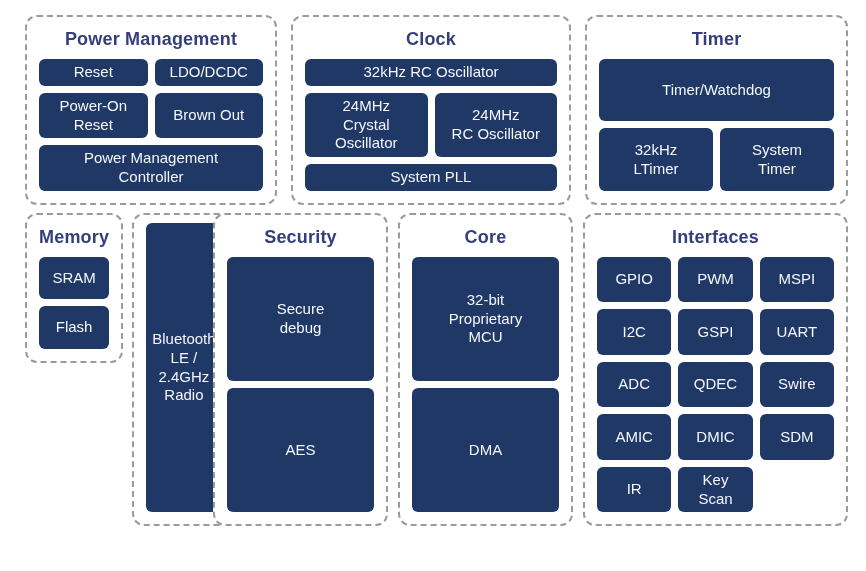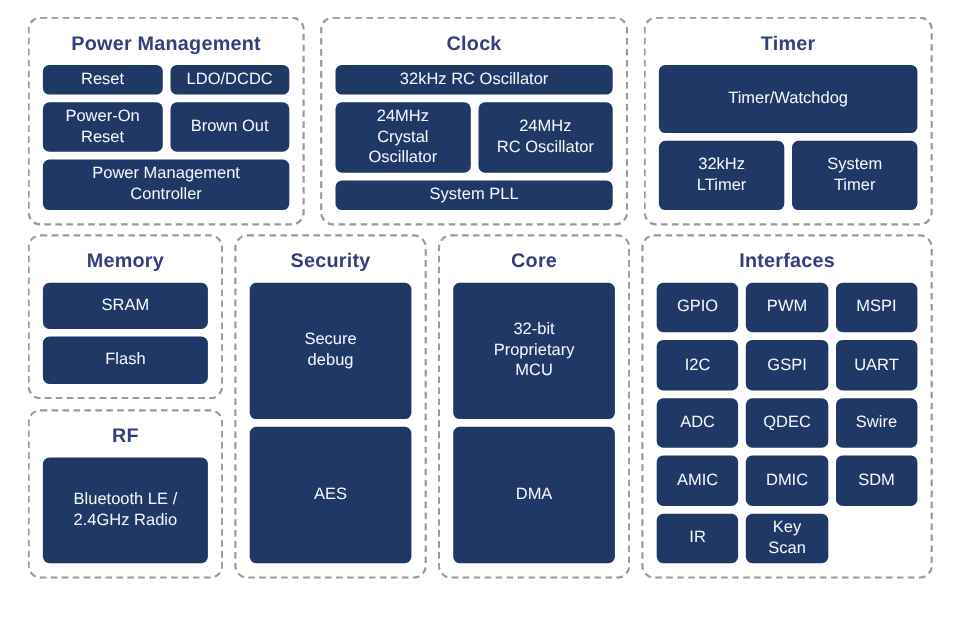--- a/index.html
+++ b/index.html
@@ -43,21 +43,21 @@
     text-align: center;
     font-size: 15px;
     line-height: 1.25;
     white-space: pre-line;
     padding: 4px 6px;
   }
   
   .sec-power   { width: 252px; }
   .sec-clock   { width: 280px; }
   .sec-timer   { flex: 1; }
-  .col-memrf   { width: 178px; display: flex; flex-direction: column; gap: 9px; }
+  .col-memrf   { width: 178px; display: flex; flex-direction: row; gap: 9px; }
   .sec-memory  { height: 150px; }
   .sec-rf      { flex: 1; }
   .sec-security{ width: 175px; }
   .sec-core    { width: 175px; }
   .sec-interfaces { flex: 1; justify-content: center; }
   .igrid {
     flex: 1;
     display: grid;
     grid-template-columns: repeat(3, 1fr);
     grid-auto-rows: 1fr;
@@ -130,21 +130,20 @@
 
     <div class="col-memrf">
       <div class="section sec-memory">
         <div class="section-title">Memory</div>
         <div class="blocks">
           <div class="block">SRAM</div>
           <div class="block">Flash</div>
         </div>
       </div>
       <div class="section sec-rf">
-        <div class="section-title">RF</div>
         <div class="blocks">
           <div class="block">Bluetooth LE /
 2.4GHz Radio</div>
         </div>
       </div>
     </div>
 
     <div class="section sec-security">
       <div class="section-title">Security</div>
       <div class="blocks">

